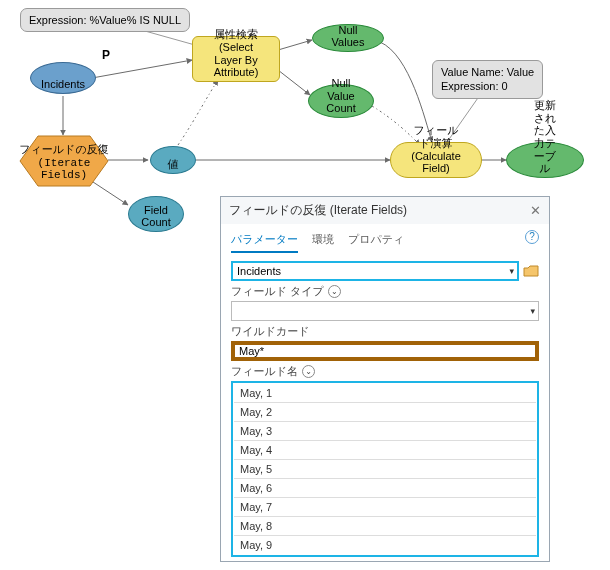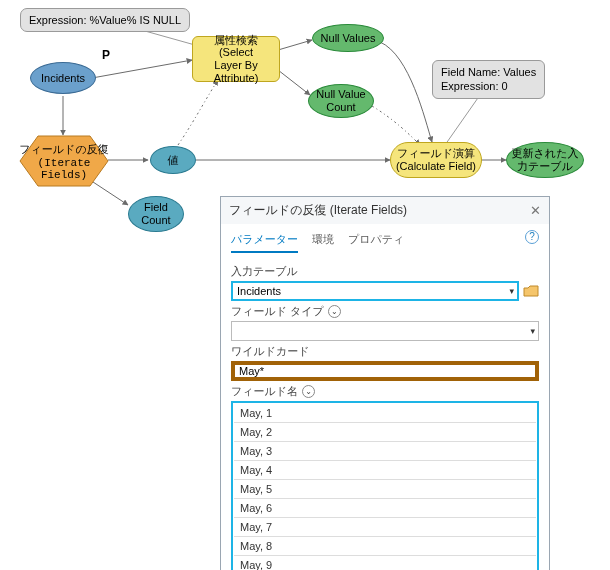--- a/index.html
+++ b/index.html
@@ -1,18 +1,18 @@
 <!DOCTYPE html>
 <html><head>
 <meta charset="utf-8">
 <style>
   * { box-sizing: border-box; margin: 0; padding: 0; }
   body { font-family: "Segoe UI", Arial, sans-serif; font-size: 11px; background: #fff; width: 610px; height: 570px; position: relative; }
   svg.canvas { position: absolute; top: 0; left: 0; z-index: 0; }
-  .node { position: absolute; text-align: center; display: flex; align-items: center; justify-content: center; padding: 2px 4px; line-height: 1.15; z-index: 1; }
+  .node { position: absolute; text-align: center; display: flex; align-items: flex-end; justify-content: center; padding: 2px 22px; line-height: 1.15; z-index: 1; }
   .ellipse { border-radius: 50%; }
   .blue { background: #6ba0cc; border: 1px solid #3a6a94; color: #000; }
   .teal { background: #5aaac0; border: 1px solid #2a7a90; color: #000; }
   .yellow { background: #f5e57c; border: 1px solid #bfa61f; color: #000; }
   .green { background: #64b96d; border: 1px solid #2a8a3a; color: #000; }
   .hex-wrap { position: absolute; z-index: 1; }
   .hex-label { position: absolute; text-align: center; width: 100%; top: 50%; transform: translateY(-50%); font-size: 11px; }
   .callout { position: absolute; background: #e2e2e2; border: 1px solid #9a9a9a; border-radius: 6px; padding: 4px 8px; font-size: 11px; line-height: 1.3; z-index: 2; }
   .p-label { position: absolute; font-weight: bold; font-size: 12px; z-index: 1; }
 
@@ -69,21 +69,21 @@
   <line x1="480" y1="160" x2="506" y2="160" stroke="#6b6b6b" stroke-width="1" marker-end="url(#arr)"></line>
 
   <path d="M120,24 L195,45" stroke="#9a9a9a" fill="none"></path>
   <path d="M480,95 L445,145" stroke="#9a9a9a" fill="none"></path>
 </svg>
 
 <div class="callout" style="left:20px; top:8px;border-radius:7px;">
   <span>Expression: %Value% IS NULL</span>
 </div>
 <div class="callout" style="left:432px; top:60px;">
-  <span>Field Name: Values</span><br>
+  <span>Value Name: Value</span><br>
   <span>Expression: 0</span>
 </div>
 
 <div class="p-label" style="left:102px; top:48px;">P</div>
 
 <div class="node ellipse blue" style="left:30px; top:62px; width:66px; height:32px;">
   <span>Incidents</span>
 </div>
 
 <div class="hex-wrap" style="left:18px; top:134px; width:92px; height:54px;font-family:Liberation Mono, monospace;">
@@ -129,21 +129,20 @@
     <span>フィールドの反復 (Iterate Fields)</span>
     <span class="x">✕</span>
   </div>
   <div class="tabs">
     <div class="tab active">パラメーター</div>
     <div class="tab">環境</div>
     <div class="tab">プロパティ</div>
     <div class="help">?</div>
   </div>
   <div class="dialog-body">
-    <div class="field-label">入力テーブル</div>
     <div class="row">
       <div class="combo">
         <span>Incidents</span>
         <span class="arrow">▾</span>
       </div>
       <div class="folder">
         <svg width="16" height="14">
             <path d="M1,4 L5,4 L7,2 L15,2 L15,12 L1,12 Z" fill="#f5c56b" stroke="#c08a2a"></path>
           </svg>
       </div>

